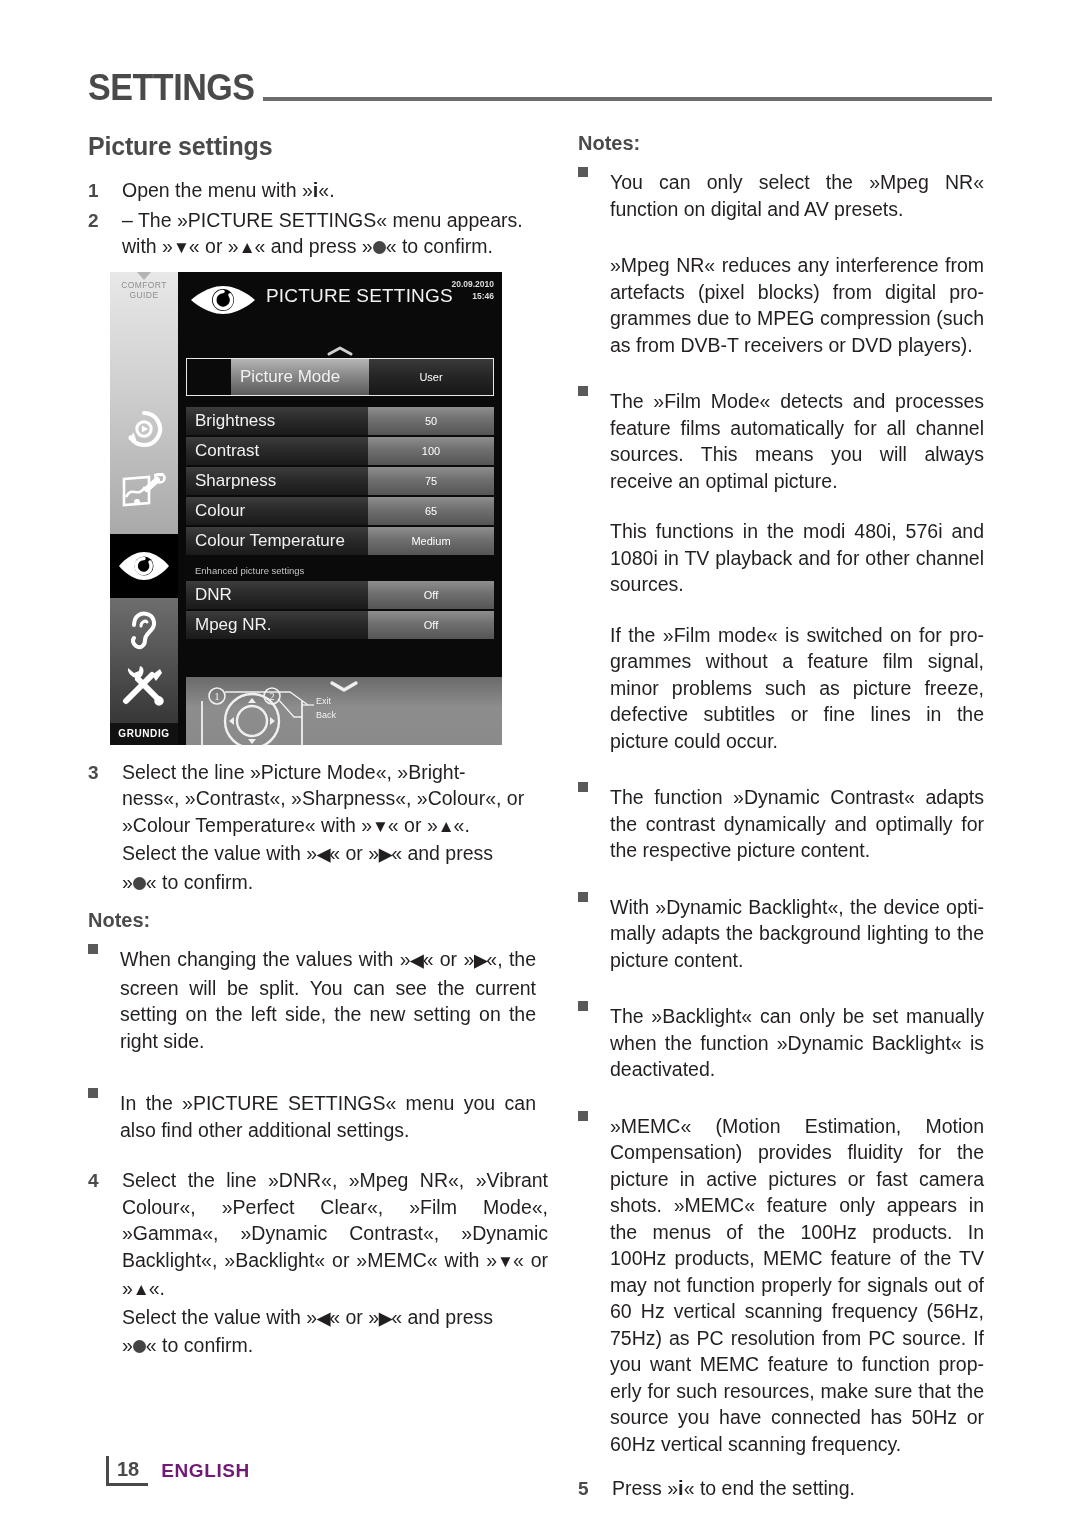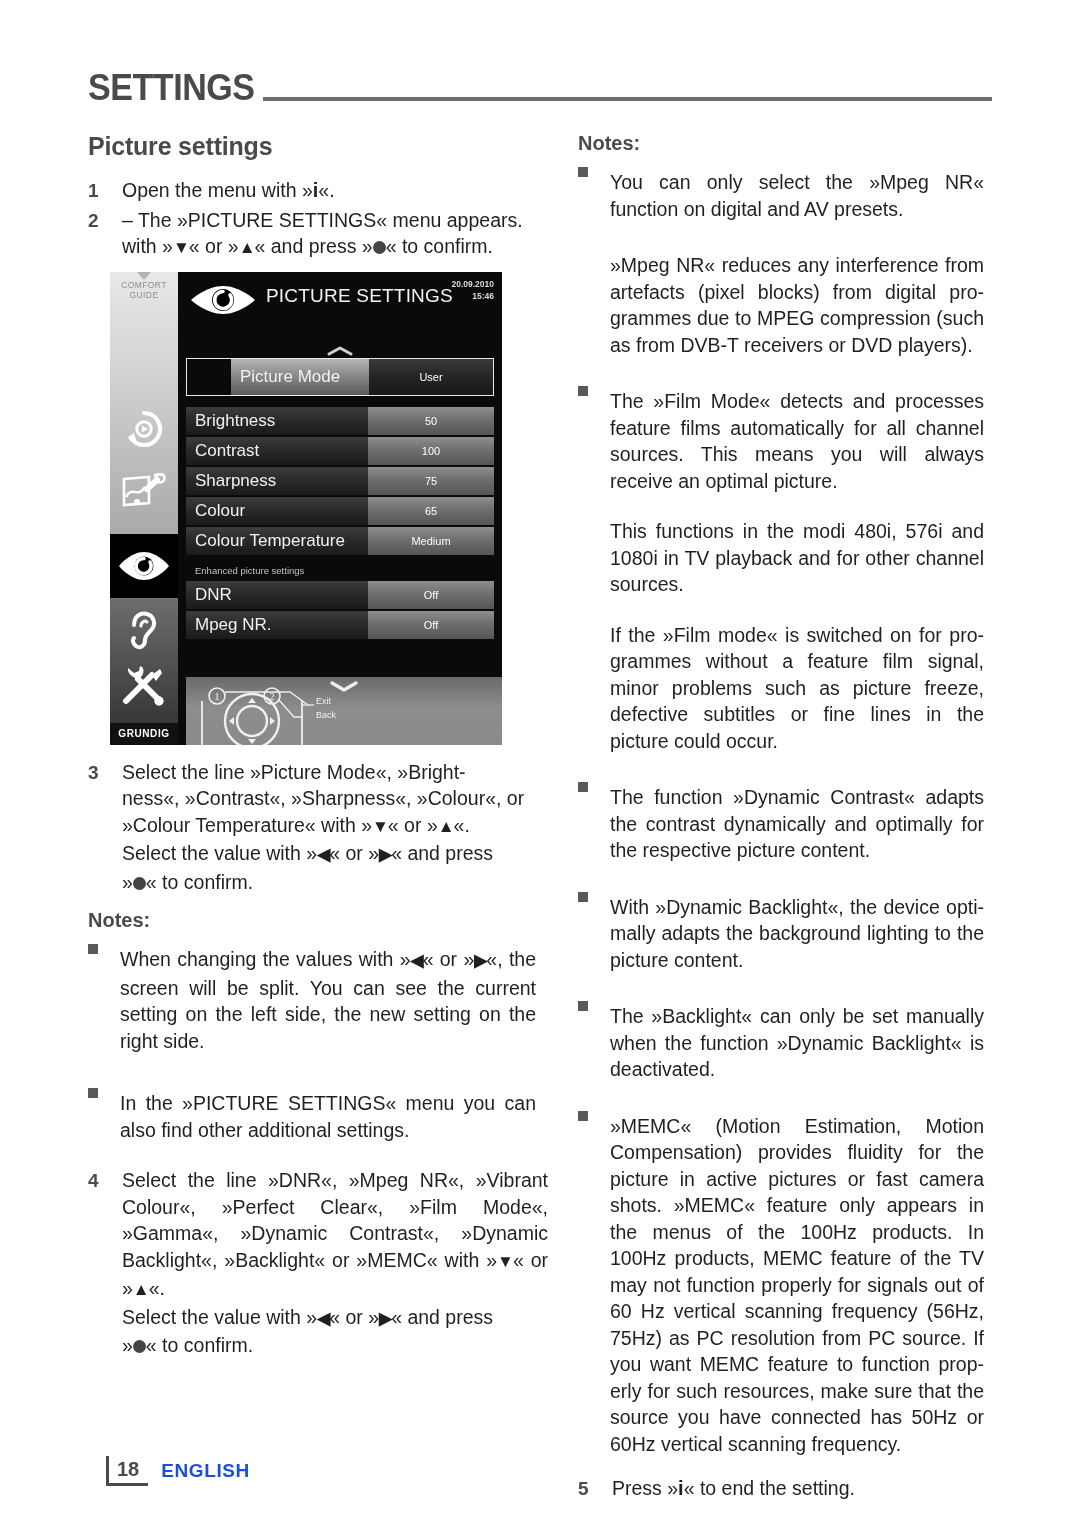--- a/index.html
+++ b/index.html
@@ -311,21 +311,21 @@
     font-size: 20px;
     font-weight: bold;
     color: #4a4a4a;
     line-height: 20px;
   }
   #page-lang {
     margin-left: 13px;
     font-size: 19px;
     font-weight: bold;
     letter-spacing: .6px;
-    color: #1d4ed8;
+    color: #701a75;
   }
 </style>
 </head>
 <body>
 
 <div id="page-header">
   <div class="title">SETTINGS</div>
   <div class="rule"></div>
 </div>
 

